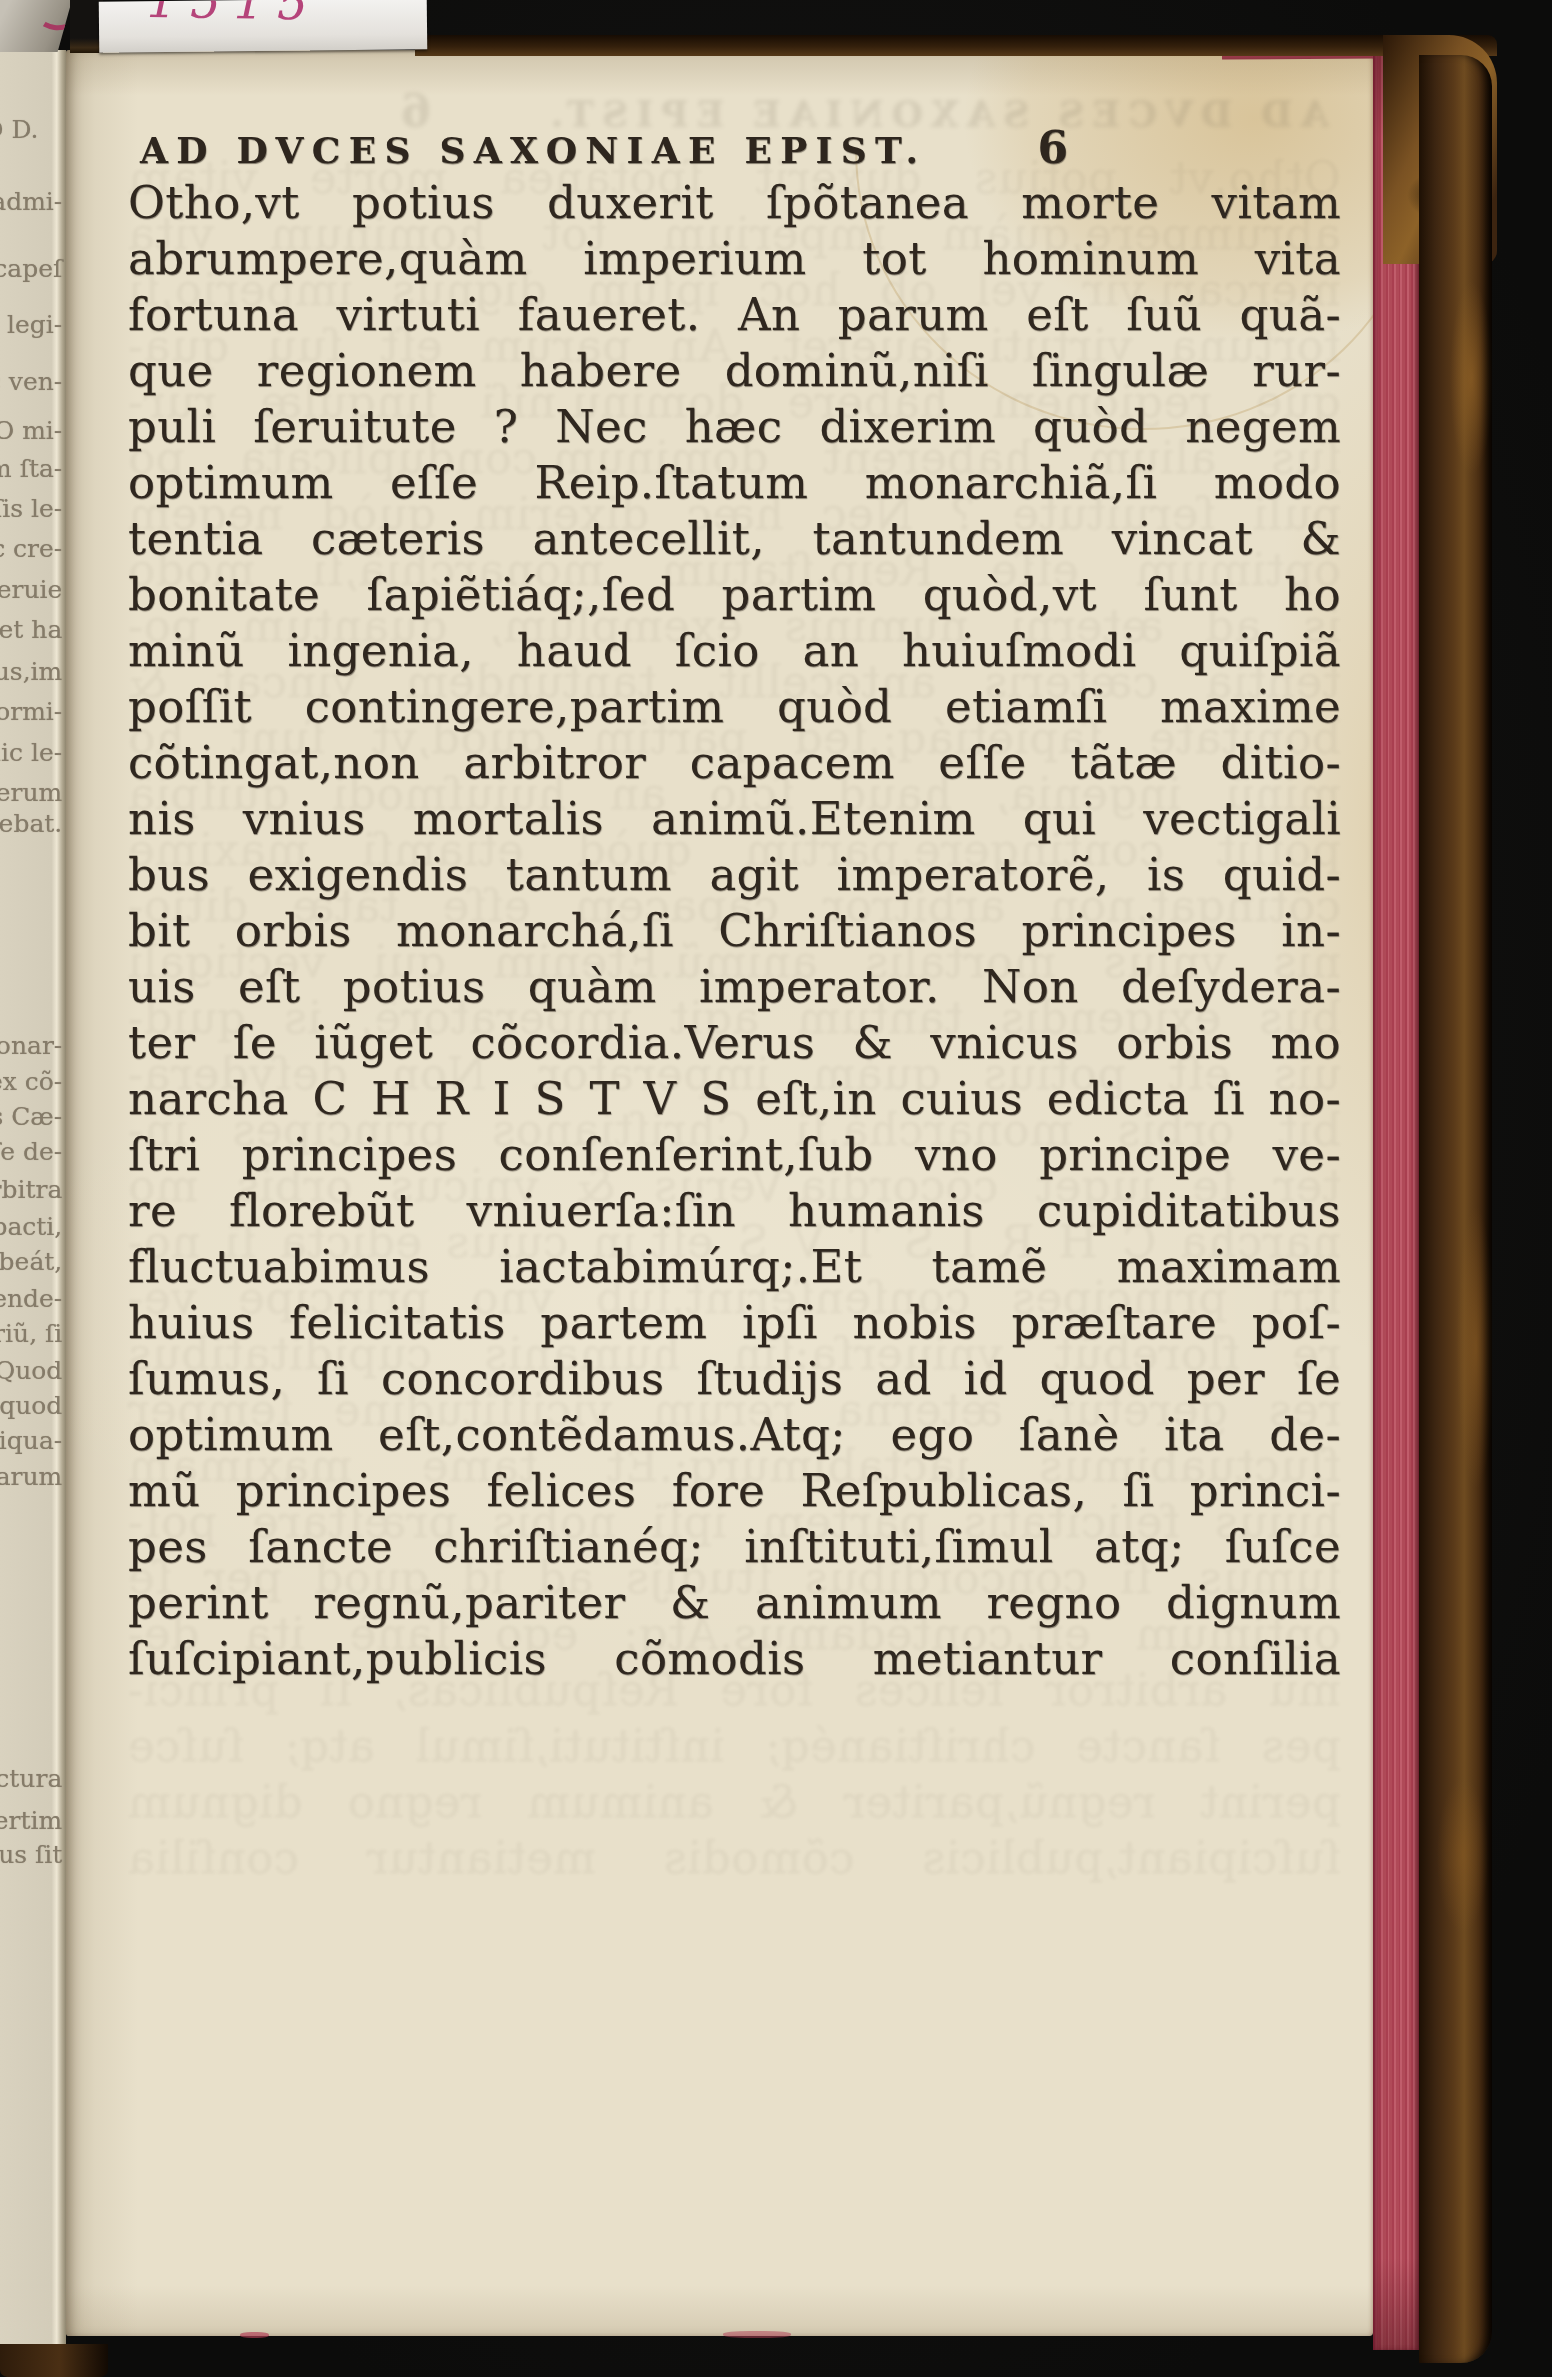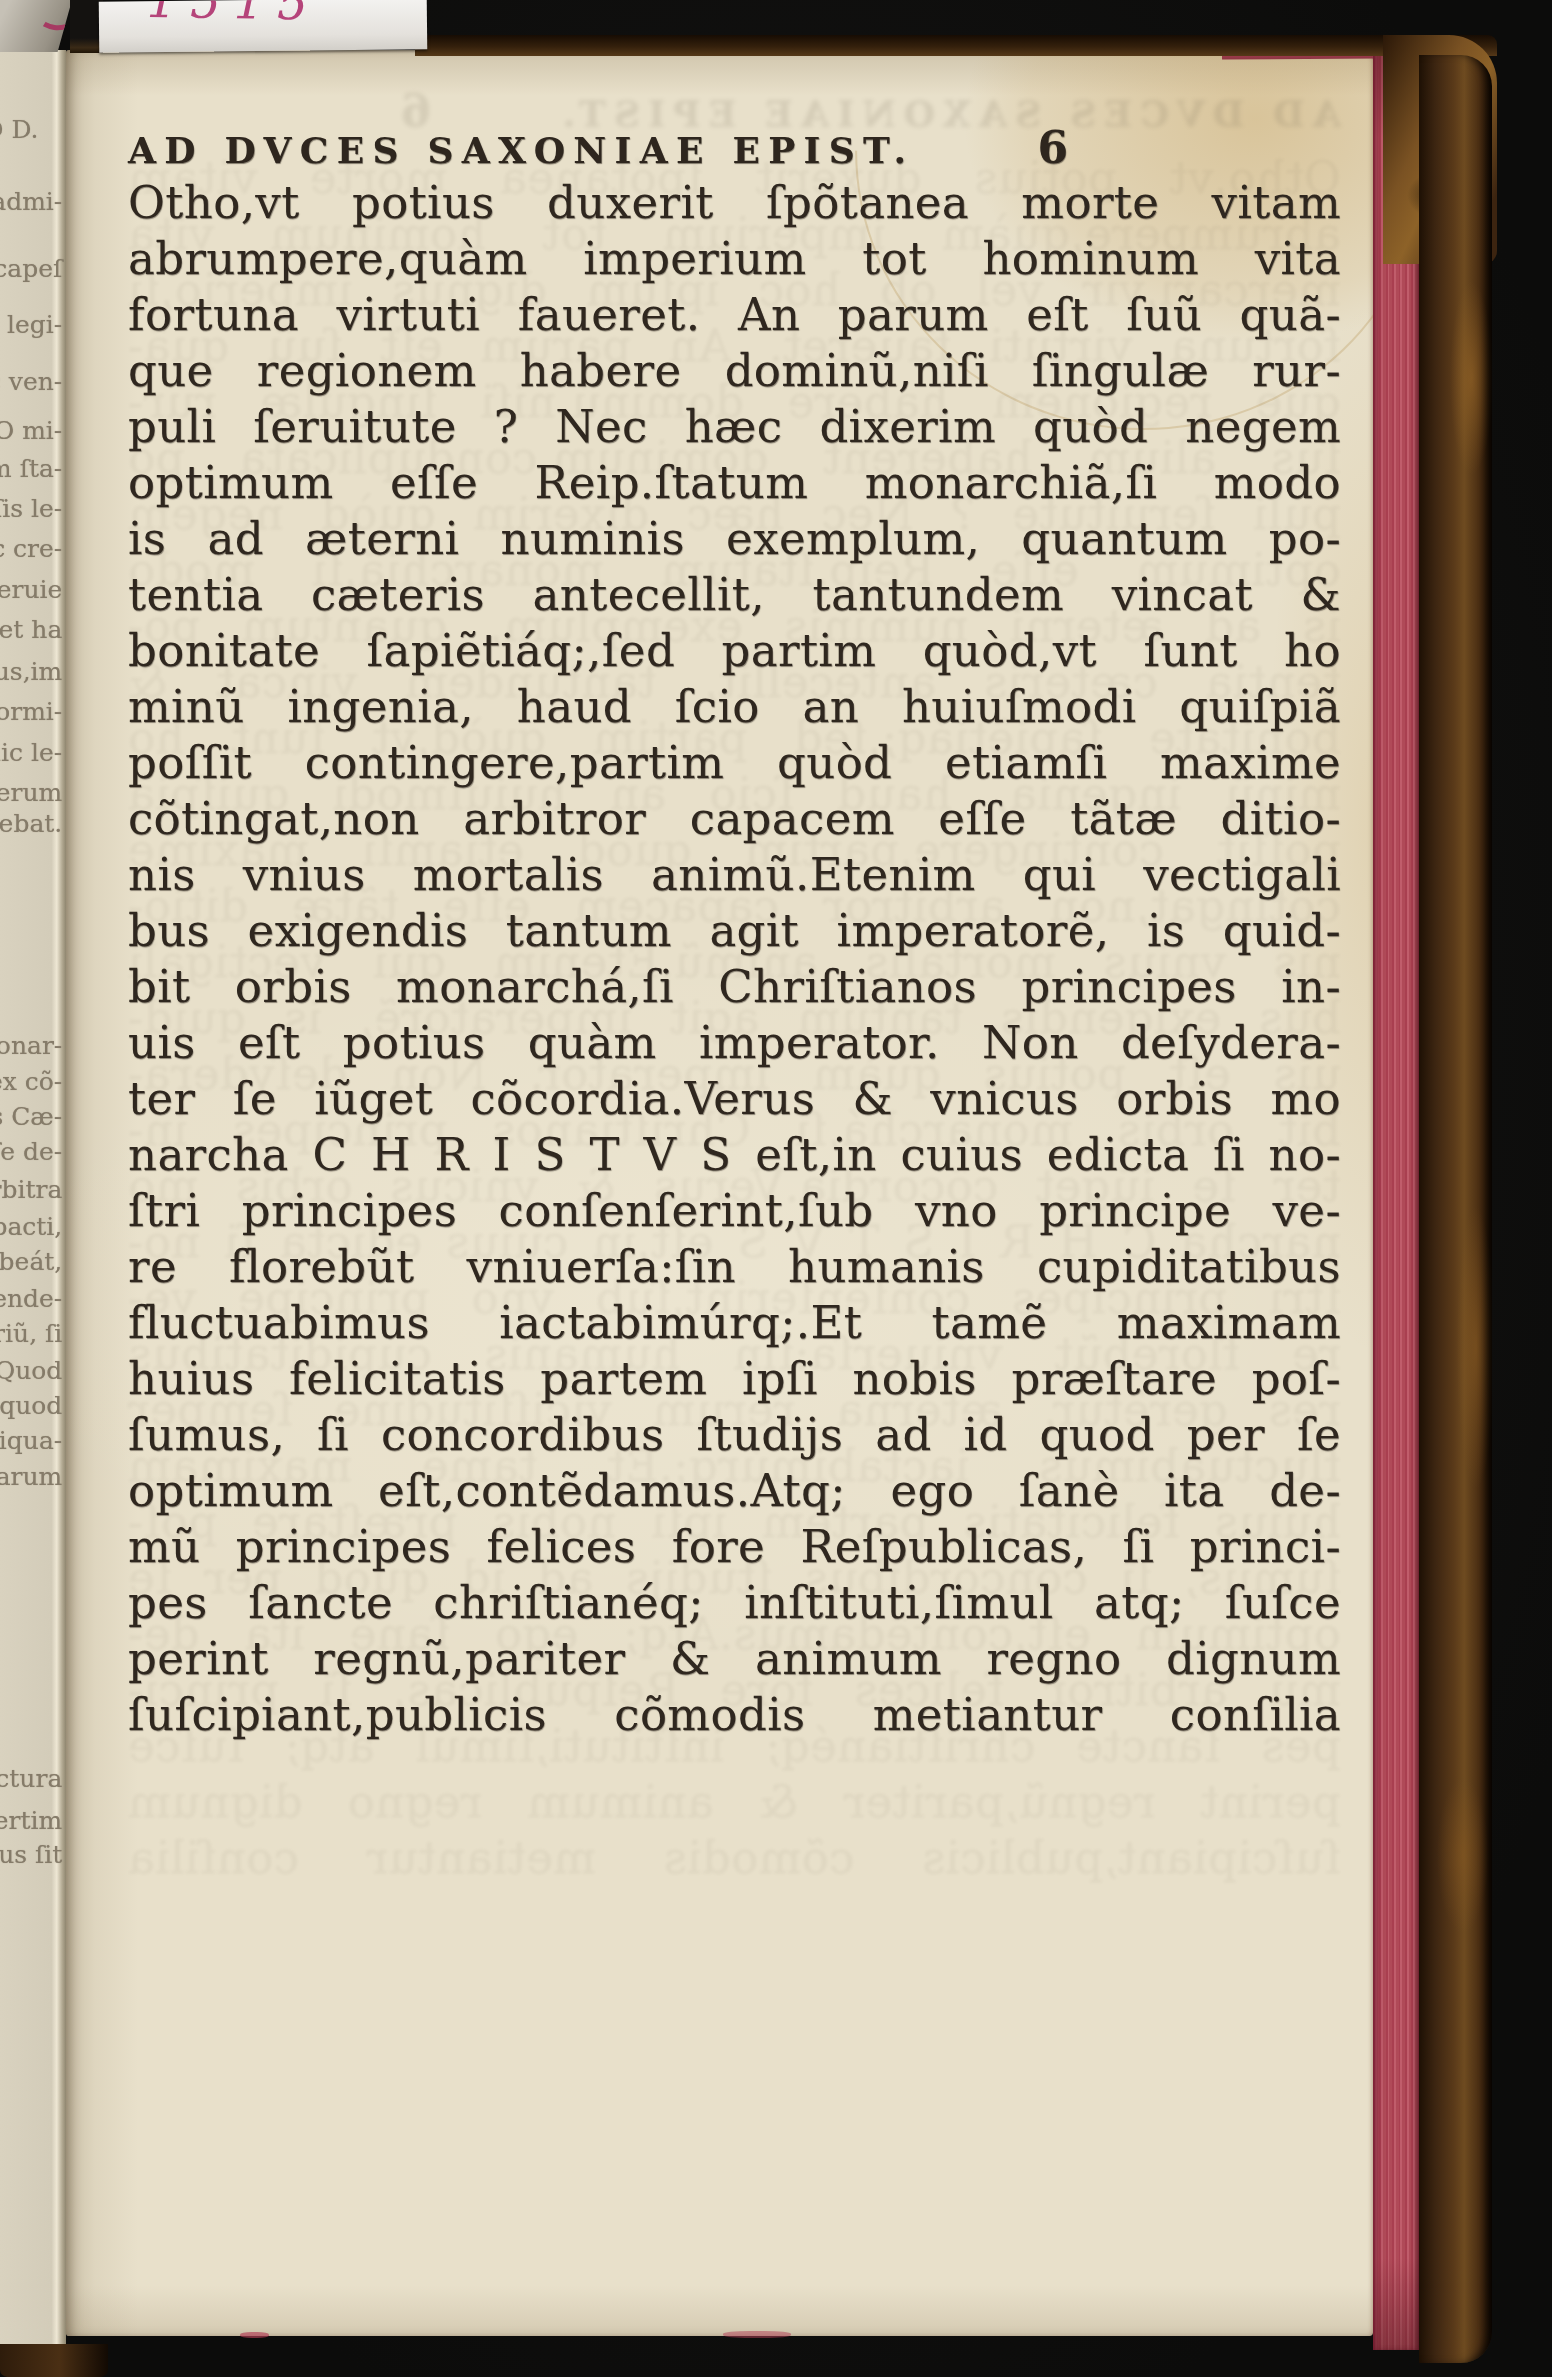--- a/index.html
+++ b/index.html
@@ -81,21 +81,21 @@
          box-shadow:inset 8.3px 0 13px -5.5px rgba(85,70,48,.6),
                     inset -2.8px 0 4.6px -1.8px rgba(120,75,50,.45);}
   .stain-arc{position:absolute;left:789px;top:-174px;width:569px;height:550px;
          border:2.8px solid rgba(172,130,58,.25);border-radius:50%;
          clip-path:inset(55% 0 0 0);transform:rotate(6deg);}
 
   
   .running-head{position:absolute;left:62px;top:72px;width:1213px;display:flex;align-items:baseline;
          color:#2e261e;}
   .rh-title{font-size:36px;font-weight:700;letter-spacing:8.3px;
-         text-shadow:0.6px 0.6px 0.9px rgba(46,38,30,.55);}
+         text-shadow:0.6px 0.6px 0.9px rgba(46,38,30,.55);margin-left:12px;}
   .rh-num{margin-left:auto;margin-right:273px;font-size:44px;font-weight:700;
          text-shadow:0.6px 0.6px 0.9px rgba(46,38,30,.55);}
   .body-text{position:absolute;left:62px;top:125px;width:1213px;color:#2f271f;}
   .tline{font-size:45px;line-height:56px;letter-spacing:0.4px;
          text-align:justify;text-align-last:justify;
          text-shadow:0.6px 0.6px 0.9px rgba(47,39,31,.5);}
   .ghost{opacity:.055;filter:blur(1.5px);transform:scaleX(-1) translateY(-25px);
          color:#564c3a;pointer-events:none;}
   .ghost-h{opacity:.14;filter:blur(2px);transform:scaleX(-1) translateY(-37px);
          color:#6a604c;pointer-events:none;}
@@ -183,21 +183,20 @@
       <span class="rh-title">AD DVCES SAXONIAE EPIST.</span>
       <span class="rh-num">6</span>
     </div>
     <div class="body-text">
         <div class="tline">Otho,vt potius duxerit ſpõtanea morte vitam</div>
         <div class="tline">abrumpere,quàm imperium tot hominum vita</div>
         <div class="tline">fortuna virtuti faueret. An parum eſt ſuũ quã-</div>
         <div class="tline">que regionem habere dominũ,niſi ſingulæ rur-</div>
         <div class="tline">puli ſeruitute ? Nec hæc dixerim quòd negem</div>
         <div class="tline">optimum eſſe Reip.ſtatum monarchiã,ſi modo</div>
-        <div class="tline">is ad æterni numinis exemplum, quantum po-</div>
         <div class="tline">tentia cæteris antecellit, tantundem vincat &amp;</div>
         <div class="tline">bonitate ſapiẽtiáq;,ſed partim quòd,vt ſunt ho</div>
         <div class="tline">minũ ingenia, haud ſcio an huiuſmodi quiſpiã</div>
         <div class="tline">poſſit contingere,partim quòd etiamſi maxime</div>
         <div class="tline">cõtingat,non arbitror capacem eſſe tãtæ ditio-</div>
         <div class="tline">nis vnius mortalis animũ.Etenim qui vectigali</div>
         <div class="tline">bus exigendis tantum agit imperatorẽ, is quid-</div>
         <div class="tline">bit orbis monarchá,ſi Chriſtianos principes in-</div>
         <div class="tline">uis eſt potius quàm imperator. Non deſydera-</div>
         <div class="tline">ter ſe iũget cõcordia.Verus &amp; vnicus orbis mo</div>

